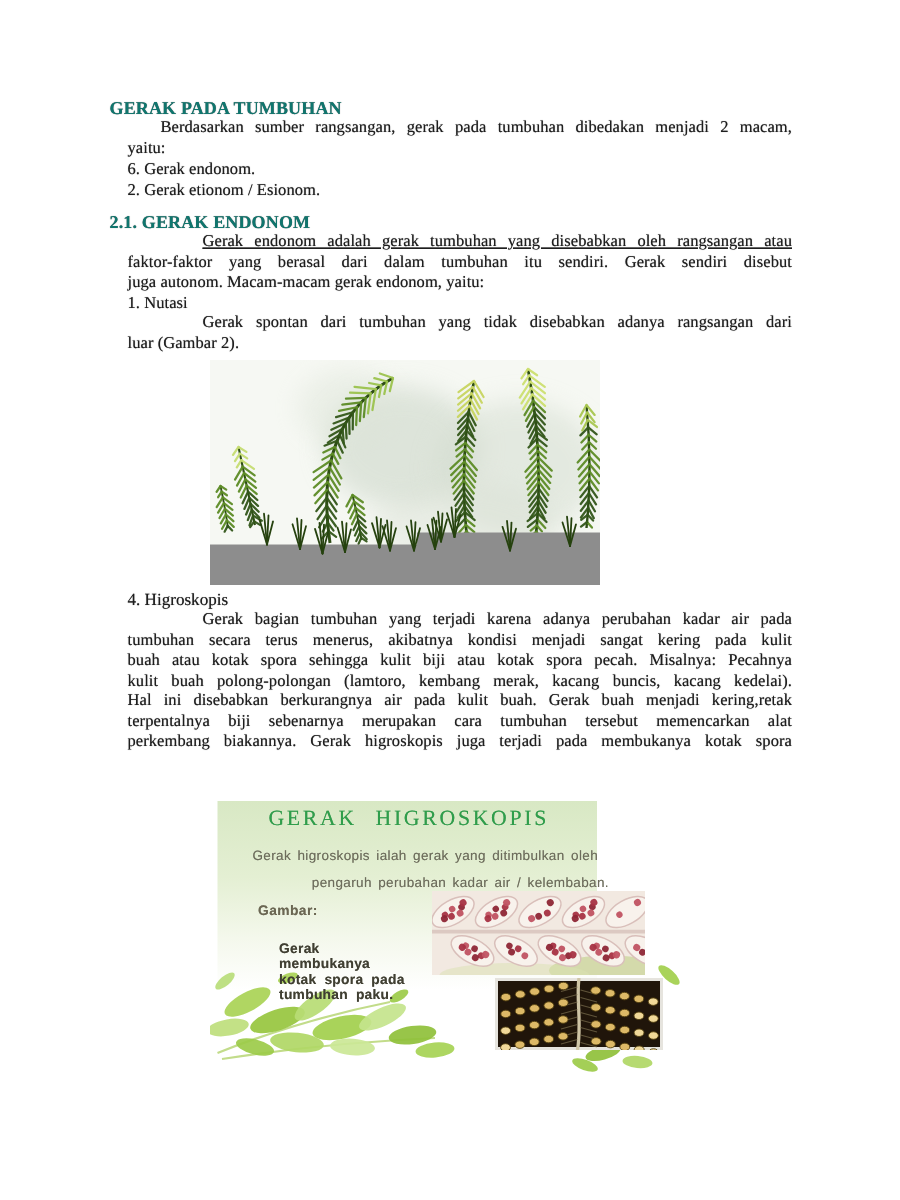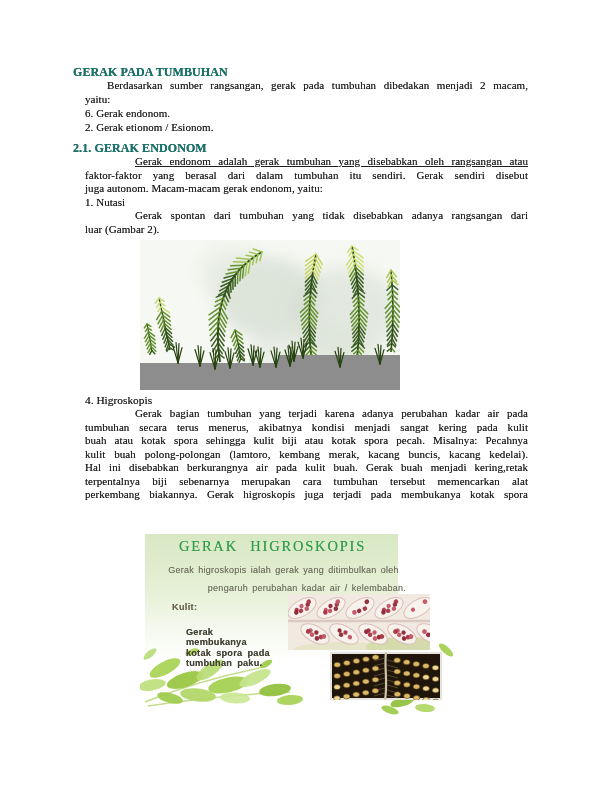--- a/index.html
+++ b/index.html
@@ -424,21 +424,21 @@
       <ellipse cx="52" cy="12" rx="7" ry="3" fill="#a9d355" opacity="0.92" transform="rotate(-20 52 12)"></ellipse>
       <ellipse cx="126" cy="24" rx="7" ry="3" fill="#9ccb49" opacity="0.92" transform="rotate(-30 126 24)"></ellipse>
       <ellipse cx="262" cy="62" rx="12" ry="4.5" fill="#8fc03a" opacity="0.92" transform="rotate(-15 262 62)"></ellipse>
       <ellipse cx="285" cy="68" rx="10" ry="4" fill="#b0d765" opacity="0.92" transform="rotate(5 285 68)"></ellipse>
       <ellipse cx="250" cy="70" rx="9" ry="3.5" fill="#9ccb49" opacity="0.92" transform="rotate(20 250 70)"></ellipse>
       <ellipse cx="306" cy="10" rx="9" ry="3.5" fill="#a2cf4c" opacity="0.92" transform="rotate(42 306 10)"></ellipse>
     </svg>
   <div id="fig2-title" class="abs z3" style="color: rgb(47, 158, 75);">GERAK HIGROSKOPIS</div>
   <div id="fig2-sub1" class="abs z3 fig2-sub">Gerak higroskopis ialah gerak yang ditimbulkan oleh</div>
   <div id="fig2-sub2" class="abs z3 fig2-sub">pengaruh perubahan kadar air / kelembaban.</div>
-  <div id="fig2-contoh" class="abs z3">Kulit:</div>
+  <div id="fig2-contoh" class="abs z3">Gambar:</div>
   <div id="fig2-caption" class="abs z3">
       <div class="tline">Gerak</div>
       <div class="tline">membukanya</div>
       <div class="tline">kotak spora pada</div>
       <div class="tline">tumbuhan paku.</div>
     </div>
   <svg id="pods" class="abs z4" width="142" height="56" viewBox="0 0 142 56">
       <rect x="0" y="0" width="142" height="56" fill="#f2e9e1"></rect>
       <ellipse cx="118" cy="53" rx="40" ry="10" fill="#c9d498" opacity="0.75"></ellipse>
       <ellipse cx="55" cy="56" rx="50" ry="8" fill="#d9e2b2" opacity="0.5"></ellipse>

